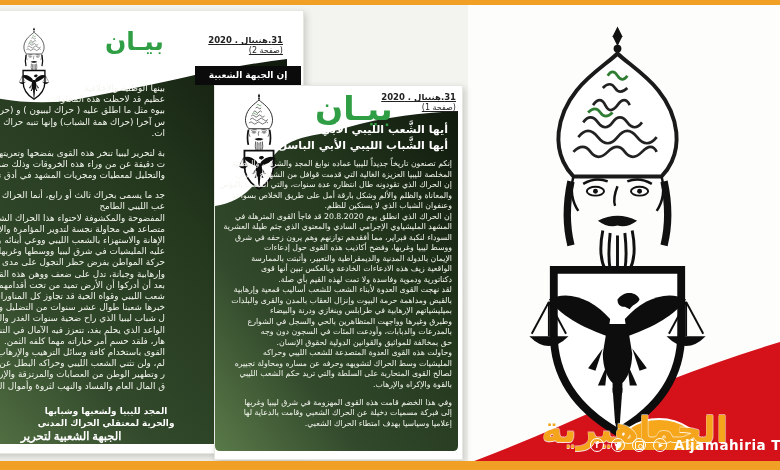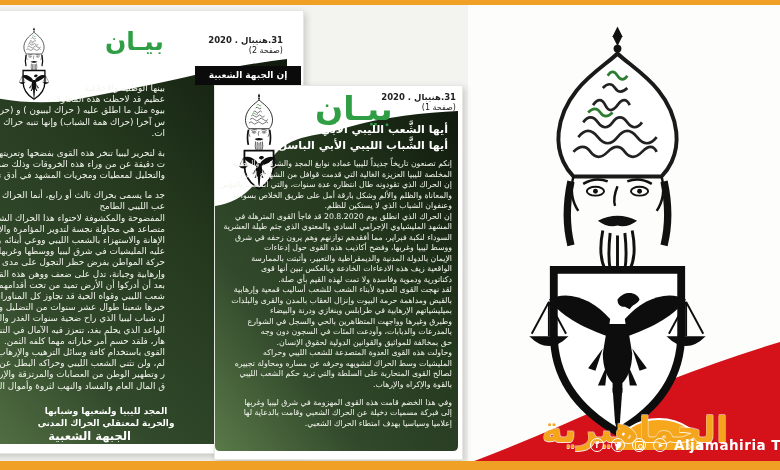--- a/index.html
+++ b/index.html
@@ -11,37 +11,37 @@
   #white-panel{position:absolute;left:468px;top:5px;width:312px;height:456px;background:#fdfdfb;}
   
   .page{position:absolute;background:#ffffff;box-shadow:2px 3px 7px rgba(0,0,0,.18);
     border:1px solid #e7e7e2;overflow:hidden;}
   #page2{left:-48px;top:10px;width:350px;height:442px;z-index:5;}
   #page1{left:214px;top:85px;width:247px;height:373px;z-index:7;}
   .green-body{position:absolute;left:0;top:0;}
   .stmt-title{position:absolute;color:#2f9e44;font-weight:bold;direction:rtl;line-height:1;}
   #page2 .stmt-title{left:152px;top:18px;font-size:25px;}
   #page1 .stmt-title{left:100px;top:6px;font-size:33px;}
-  .date-block{position:absolute;direction:rtl;text-align:center;color:#222;line-height:1.25;}
+  .date-block{position:absolute;direction:rtl;text-align:center;color:#222;line-height:1.25;text-decoration:underline;}
   #page2 .date-block{right:20px;top:24px;font-size:8.5px;font-weight:bold;}
   #page1 .date-block{right:6px;top:6px;font-size:8.5px;font-weight:bold;}
   .page-label{font-weight:normal;font-size:8px;text-align:right;}
   .page-logo{position:absolute;}
   #page2 .page-logo{left:60px;top:16px;width:42px;height:74px;}
   #page1 .page-logo{left:16px;top:7px;width:56px;height:98px;}
   .body-text{position:absolute;direction:rtl;text-align:right;color:#f4f6ef;}
   .body-text .line{white-space:nowrap;min-height:1em;}
   #page2 .body-text{right:138px;left:-60px;top:72px;font-size:8.8px;line-height:11.2px;}
   #page1 .body-text{right:10px;left:6px;top:73px;font-size:7.8px;line-height:10.5px;}
   .headings{position:absolute;right:14px;top:36px;direction:rtl;text-align:right;
     color:#ffffff;font-size:11px;font-weight:bold;line-height:15.5px;}
   .footer-lines{position:absolute;left:83px;top:394px;width:140px;text-align:center;
     direction:rtl;color:#fff;font-size:8.8px;line-height:12px;font-weight:bold;}
-  .signature{position:absolute;left:58px;top:418px;width:120px;text-align:right;direction:rtl;
-    color:#fff;font-size:11.5px;font-weight:bold;}
+  .signature{position:absolute;left:58px;top:418px;width:120px;text-align:center;direction:rtl;
+    color:#fff;font-size:11.5px;font-weight:bold;font-family:Liberation Serif, serif;}
   #overlay-box{position:absolute;left:195px;top:66px;width:106px;height:19px;background:#0b0b0b;
     color:#fff;font-size:9px;font-weight:bold;direction:rtl;text-align:center;line-height:19px;
     z-index:6;}
   
   #big-emblem{position:absolute;left:495px;top:24px;width:245px;height:418px;z-index:20;}
   #ribbon{position:absolute;left:440px;top:330px;width:340px;height:140px;z-index:15;}
   #channel-logo{position:absolute;left:578px;top:400px;width:150px;height:62px;z-index:25;
     text-align:center;font-weight:bold;font-size:36px;color:#f4a51c;direction:rtl;line-height:60px;
     text-shadow:0 1px 0 rgba(255,255,255,.85),0 -1px 0 rgba(255,255,255,.55),1px 0 0 rgba(255,255,255,.4);}
   #sun{position:absolute;left:616px;top:418px;width:82px;height:30px;background:#f6a71b;

